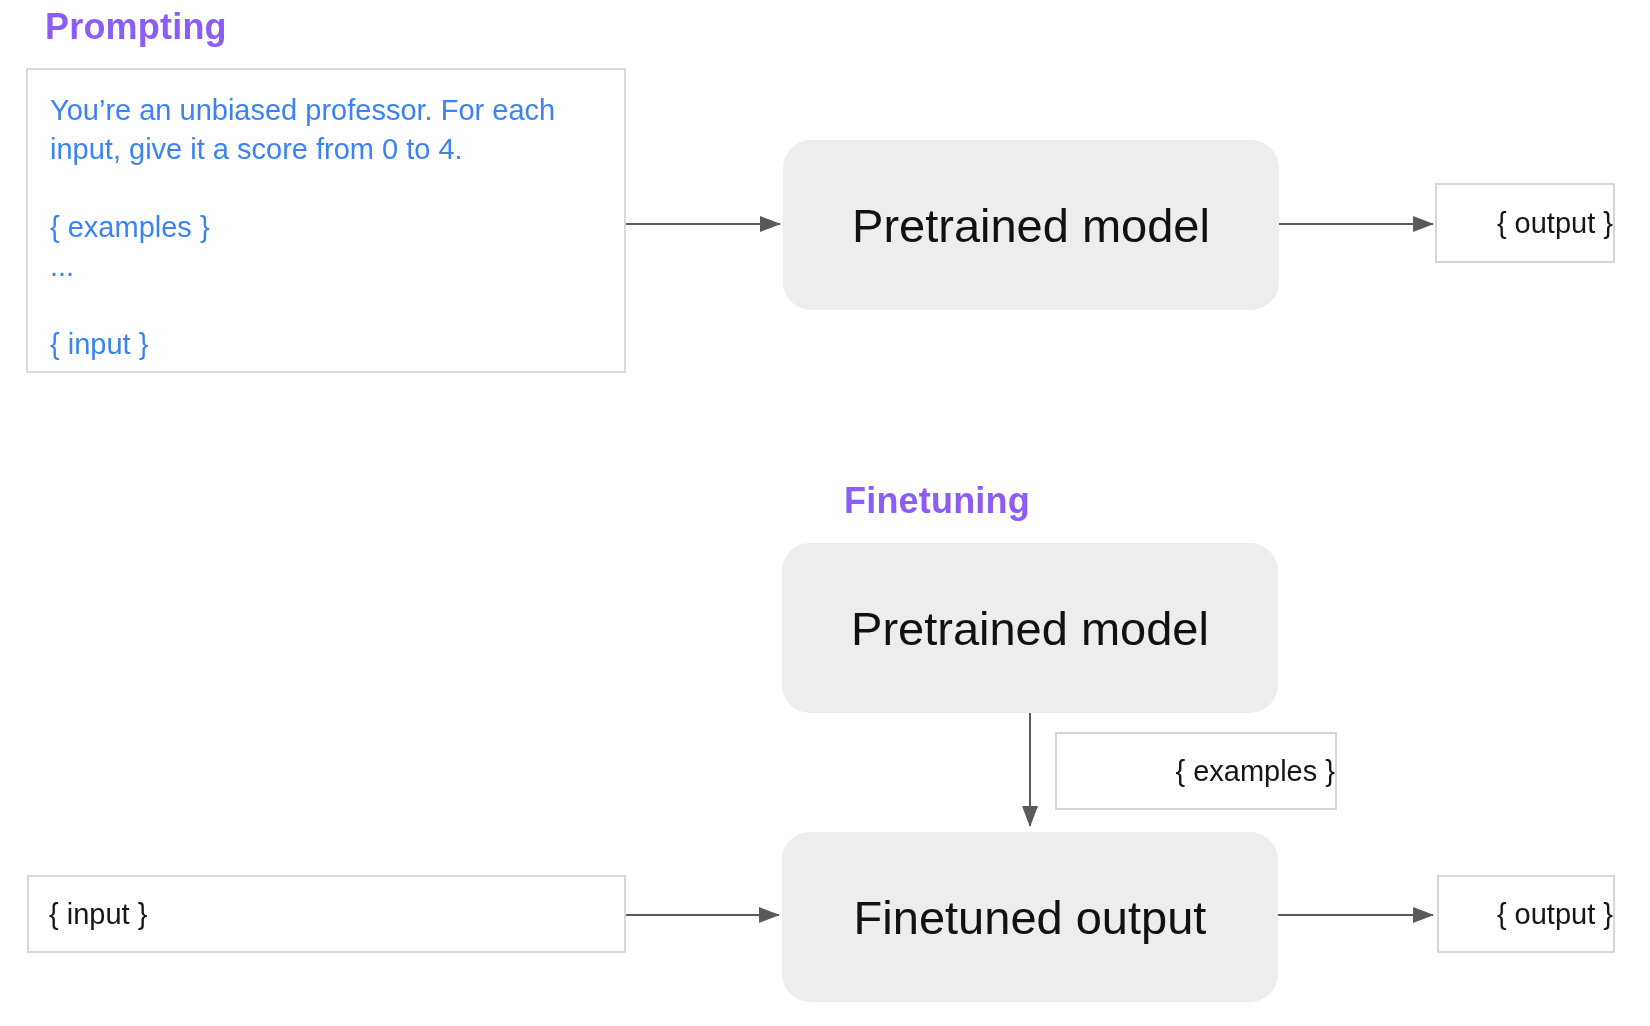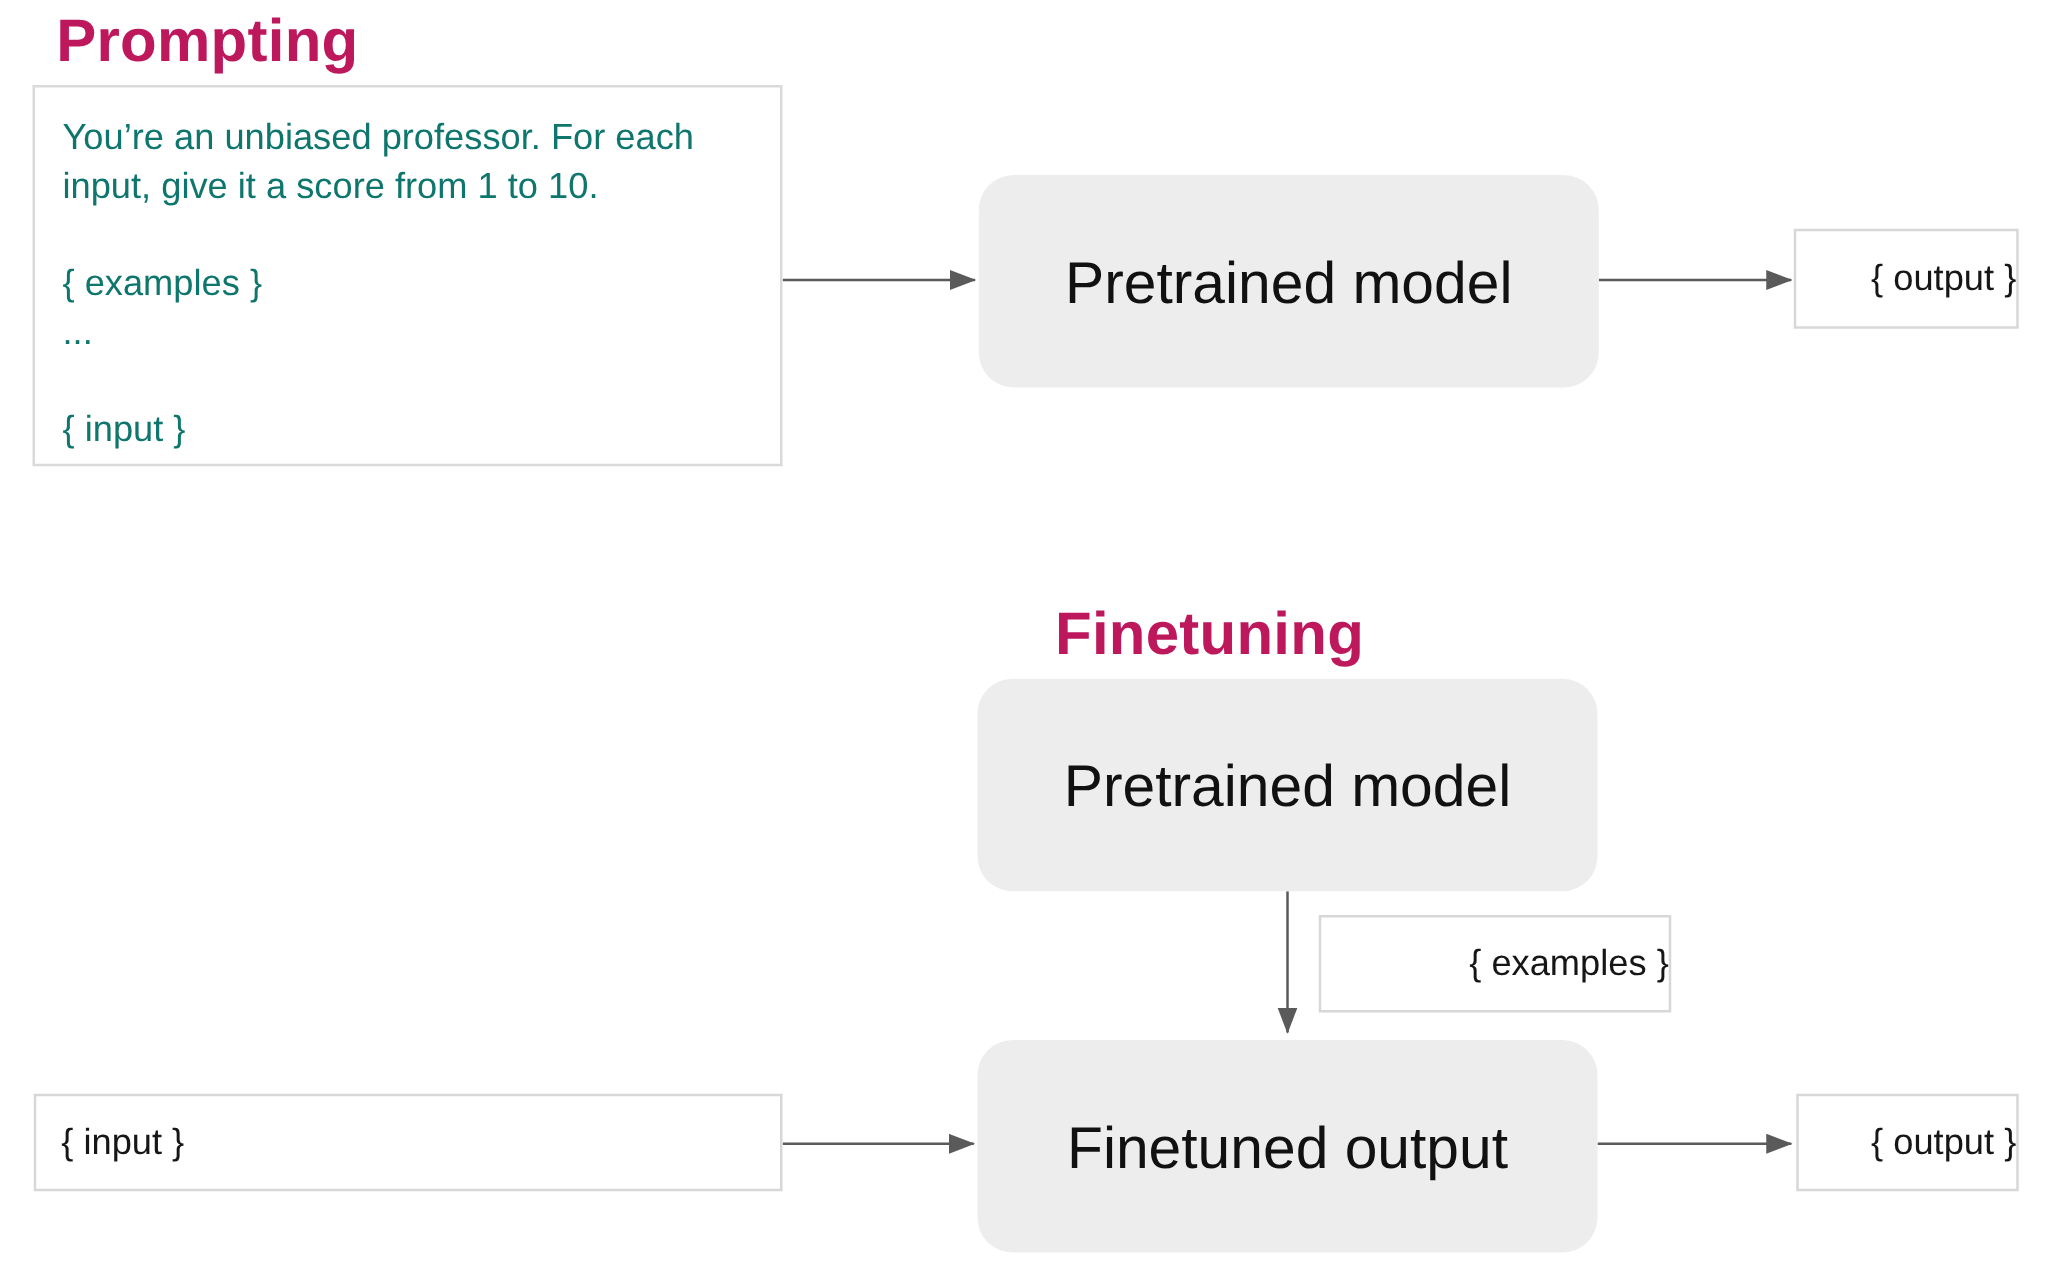--- a/index.html
+++ b/index.html
@@ -10,35 +10,35 @@
   }
   .canvas {
     position: relative;
     width: 1650px;
     height: 1026px;
     background: #ffffff;
     overflow: hidden;
   }
   .heading {
     position: absolute;
-    font-size: 48px;
+    font-size: 36px;
     font-weight: 700;
-    color: #be185d;
+    color: #8b5cf6;
     letter-spacing: 0.2px;
     white-space: nowrap;
   }
   .prompt-box {
     position: absolute;
     left: 26px; top: 68px;
     width: 600px; height: 305px;
     background: #ffffff;
     border: 2px solid #dadada;
     padding: 21px 22px;
     font-size: 29px;
-    color: #0f766e;
+    color: #3b82f6;
   }
   .pline {
     height: 39px;
     line-height: 39px;
     white-space: nowrap;
   }
   .model-box {
     position: absolute;
     width: 496px; height: 170px;
     background: #ededed;
@@ -98,21 +98,21 @@
     <line x1="1279" y1="224" x2="1433" y2="224" stroke="#5a5a5a" stroke-width="2" marker-end="url(#ah)"></line>
     <line x1="1030" y1="713" x2="1030" y2="826" stroke="#5a5a5a" stroke-width="2" marker-end="url(#ah)"></line>
     <line x1="626" y1="915" x2="779" y2="915" stroke="#5a5a5a" stroke-width="2" marker-end="url(#ah)"></line>
     <line x1="1278" y1="915" x2="1433" y2="915" stroke="#5a5a5a" stroke-width="2" marker-end="url(#ah)"></line>
   </svg>
 
   <div class="heading" id="heading-prompting">Prompting</div>
 
   <div class="prompt-box">
     <div class="pline">You’re an unbiased professor. For each</div>
-    <div class="pline">input, give it a score from 1 to 10.</div>
+    <div class="pline">input, give it a score from 0 to 4.</div>
     <div class="pline"></div>
     <div class="pline">{ examples }</div>
     <div class="pline">...</div>
     <div class="pline"></div>
     <div class="pline">{ input }</div>
   </div>
 
   <div class="model-box" id="pretrained-1">
     <span class="model-label">Pretrained model</span>
   </div>

